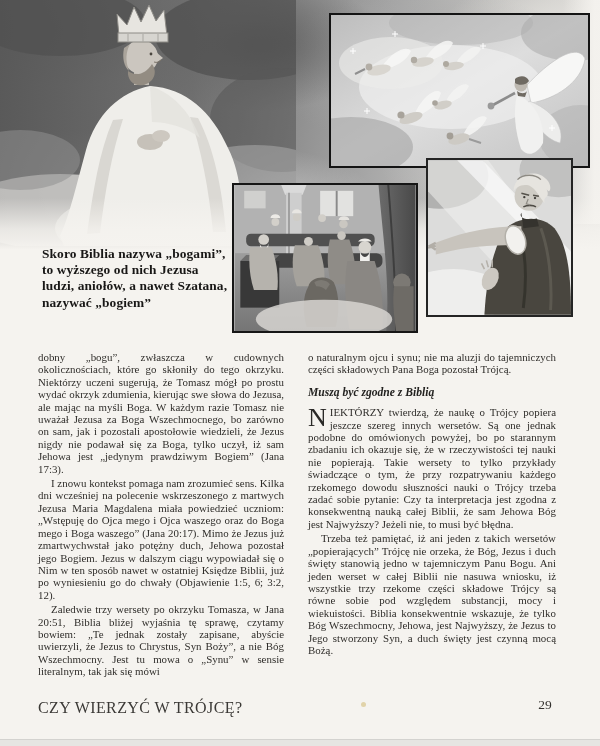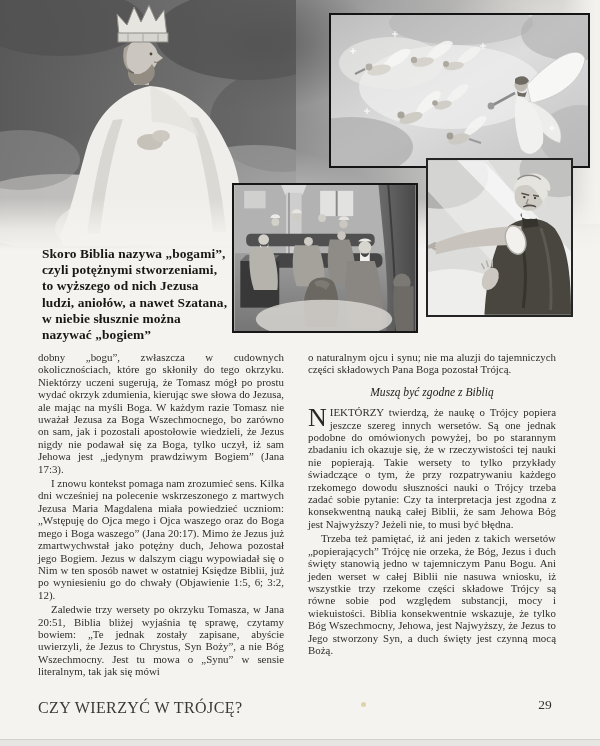--- a/index.html
+++ b/index.html
@@ -34,22 +34,22 @@
   .caption{position:absolute;left:42px;top:246px;width:238px;color:#181716;
     font-weight:bold;font-size:13.4px;line-height:16.2px;letter-spacing:.1px;}
 
   
   .col{position:absolute;top:351px;color:#2f2d2a;font-size:10.9px;line-height:12.4px;
     text-align:justify;}
   .col-left{left:38px;width:246px;}
   .col-right{left:308px;width:248px;}
   .col p{margin:0 0 2px 0;}
   .ind{text-indent:13px;}
-  .subhead{font-weight:normal;font-style:italic;font-size:11.6px;margin:11px 0 7px 0;
-    text-align:center;color:#232220;}
+  .subhead{font-weight:bold;font-style:italic;font-size:11.6px;margin:11px 0 7px 0;
+    text-align:left;color:#232220;}
   .dropcap{float:left;font-size:26px;line-height:21px;padding:1px 3px 0 0;color:#2a2927;}
 
   
   .footer-title{position:absolute;left:38px;top:699px;font-size:16px;letter-spacing:.4px;
     color:#3b3936;}
   .page-number{position:absolute;left:528px;top:697px;width:34px;text-align:center;
     font-size:13.5px;color:#33312e;}
   .scan-dot{position:absolute;left:361px;top:702px;width:5px;height:5px;border-radius:50%;
     background:#ddcc9c;opacity:.85;}
   .bottom-edge{position:absolute;left:0;top:739px;width:600px;height:7px;
@@ -262,24 +262,22 @@
       <path d="M96,34 l8,2 M108,36 l6,1" stroke="#55524b" stroke-width="1.6"></path>
       <circle cx="99" cy="38" r="1.2" fill="#3c3a35"></circle>
         <circle cx="110" cy="39" r="1.2" fill="#3c3a35"></circle>
       <path d="M98,48 C102,46 108,46 111,48" stroke="#4e4b45" stroke-width="1.6" fill="none"></path>
       <path d="M103,40 l-2,5 4,1" stroke="#8f8c85" stroke-width="1.2" fill="none"></path>
     </svg>
   </div>
 
   <div class="caption">
     <div>Skoro Biblia nazywa „bogami”,</div>
-    <div>czyli potężnymi stworzeniami,</div>
     <div>to wyższego od nich Jezusa</div>
     <div>ludzi, aniołów, a nawet Szatana,</div>
-    <div>w niebie słusznie można</div>
     <div>nazywać „bogiem”</div>
   </div>
 
   <div class="col col-left">
     <p>dobny „bogu”, zwłaszcza w cudownych okolicznościach, które go skłoniły do tego okrzyku. Niektórzy uczeni sugerują, że Tomasz mógł po prostu wydać okrzyk zdumienia, kierując swe słowa do Jezusa, ale mając na myśli Boga. W każdym razie Tomasz nie uważał Jezusa za Boga Wszechmocnego, bo zarówno on sam, jak i pozostali apostołowie wiedzieli, że Jezus nigdy nie podawał się za Boga, tylko uczył, iż sam Jehowa jest „jedynym prawdziwym Bogiem” (Jana 17:3).</p>
     <p class="ind">I znowu kontekst pomaga nam zrozumieć sens. Kilka dni wcześniej na polecenie wskrzeszonego z martwych Jezusa Maria Magdalena miała powiedzieć uczniom: „Wstępuję do Ojca mego i Ojca waszego oraz do Boga mego i Boga waszego” (Jana 20:17). Mimo że Jezus już zmartwychwstał jako potężny duch, Jehowa pozostał jego Bogiem. Jezus w dalszym ciągu wypowiadał się o Nim w ten sposób nawet w ostatniej Księdze Biblii, już po wyniesieniu go do chwały (Objawienie 1:5, 6; 3:2, 12).</p>
     <p class="ind">Zaledwie trzy wersety po okrzyku Tomasza, w Jana 20:51, Biblia bliżej wyjaśnia tę sprawę, czytamy bowiem: „Te jednak zostały zapisane, abyście uwierzyli, że Jezus to Chrystus, Syn Boży”, a nie Bóg Wszechmocny. Jest tu mowa o „Synu” w sensie literalnym, tak jak się mówi</p>
   </div>
 
   <div class="col col-right">

